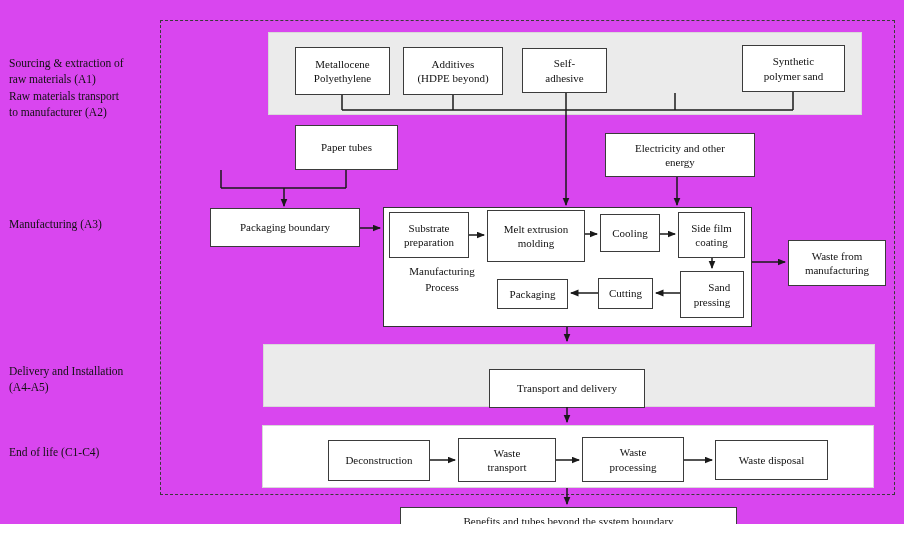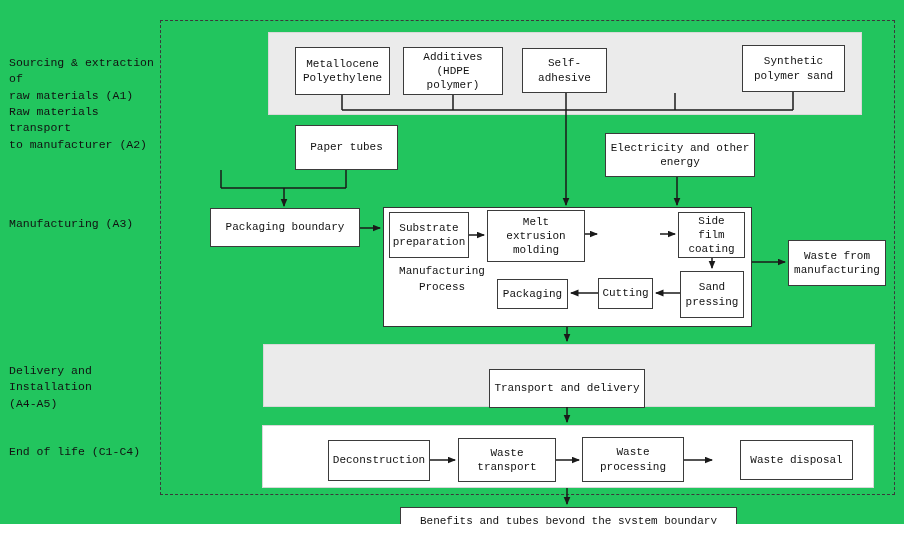--- a/index.html
+++ b/index.html
@@ -1,18 +1,18 @@
 <!DOCTYPE html>
 <html><head>
 <meta charset="utf-8">
 <style>
   html,body{margin:0;padding:0;background:#fff;}
   #stage{
-    position:relative;width:904px;height:524px;background:#22c55e;
-    font-family:Liberation Mono, monospace;color:#111;overflow:hidden;
+    position:relative;width:904px;height:524px;background:#d946ef;
+    font-family:Liberation Serif, serif;color:#111;overflow:hidden;
   }
   .side-label{
     position:absolute;font-size:11.5px;line-height:1.42;white-space:pre-line;
     color:#111;
   }
   .band{
     position:absolute;background:#ebebeb;border:1px solid #d9d9d9;
     box-sizing:border-box;z-index:0;
   }
   .band.white{background:#ffffff;}
@@ -50,60 +50,61 @@
 (A4-A5)</div>
   <div class="side-label" style="left:9px;top:444px;width:152px;">End of life (C1-C4)</div>
 
   <div class="boundary" style="left:160px;top:20px;width:735px;height:475px;"></div>
 
   <div class="band" style="left:268px;top:32px;width:594px;height:83px;"></div>
 
   <div class="box" style="left:295px;top:47px;width:95px;height:48px;">Metallocene
 Polyethylene</div>
   <div class="box" style="left:403px;top:47px;width:100px;height:48px;">Additives
-(HDPE polymer)</div>
+(HDPE beyond)</div>
   <div class="box" style="left:522px;top:48px;width:85px;height:45px;">Self-
 adhesive</div>
   <div class="box" style="left:742px;top:45px;width:103px;height:47px;">Synthetic
 polymer sand</div>
 
   <div class="box" style="left:295px;top:125px;width:103px;height:45px;">Paper tubes</div>
   <div class="box" style="left:605px;top:133px;width:150px;height:44px;">Electricity and other
 energy</div>
 
   <div class="box" style="left:210px;top:208px;width:150px;height:39px;">Packaging boundary</div>
 
   <div class="frame" style="left:383px;top:207px;width:369px;height:120px;"></div>
 
   <div class="box" style="left:389px;top:212px;width:80px;height:46px;">Substrate
 preparation</div>
   <div class="box" style="left:487px;top:210px;width:98px;height:52px;">Melt extrusion
 molding</div>
+  <div class="box" style="left:600px;top:214px;width:60px;height:38px;">Cooling</div>
   <div class="box" style="left:678px;top:212px;width:67px;height:46px;">Side film
 coating</div>
   <div class="inner-label" style="left:388px;top:264px;width:108px;">Manufacturing
 Process</div>
   <div class="box" style="left:497px;top:279px;width:71px;height:30px;">Packaging</div>
   <div class="box" style="left:598px;top:278px;width:55px;height:31px;">Cutting</div>
-  <div class="box" style="left:680px;top:271px;width:64px;height:47px;">Sand
+  <div class="box" style="left:680px;top:271px;width:64px;height:47px;text-align:right;">Sand
 pressing</div>
 
   <div class="box" style="left:788px;top:240px;width:98px;height:46px;">Waste from
 manufacturing</div>
 
   <div class="band" style="left:263px;top:344px;width:612px;height:63px;"></div>
   <div class="box" style="left:489px;top:369px;width:156px;height:39px;border-width:1.6px;">Transport and delivery</div>
 
   <div class="band white" style="left:262px;top:425px;width:612px;height:63px;"></div>
   <div class="box" style="left:328px;top:440px;width:102px;height:41px;">Deconstruction</div>
   <div class="box" style="left:458px;top:438px;width:98px;height:44px;">Waste
 transport</div>
   <div class="box" style="left:582px;top:437px;width:102px;height:45px;">Waste
 processing</div>
-  <div class="box" style="left:740px;top:440px;width:113px;height:40px;">Waste disposal</div>
+  <div class="box" style="left:715px;top:440px;width:113px;height:40px;">Waste disposal</div>
 
   <div class="box" style="left:400px;top:507px;width:337px;height:28px;border-width:1.6px;">Benefits and tubes beyond the system boundary</div>
 
   <svg id="connectors" width="904" height="540" viewBox="0 0 904 540">
     <defs>
       <marker id="ah" markerWidth="9" markerHeight="8" refX="7.5" refY="3.5" orient="auto" markerUnits="userSpaceOnUse">
         <path d="M0,0 L8.5,3.5 L0,7 Z" fill="#1a1a1a"></path>
       </marker>
     </defs>
     <g stroke="#1a1a1a" stroke-width="1.5" fill="none">

